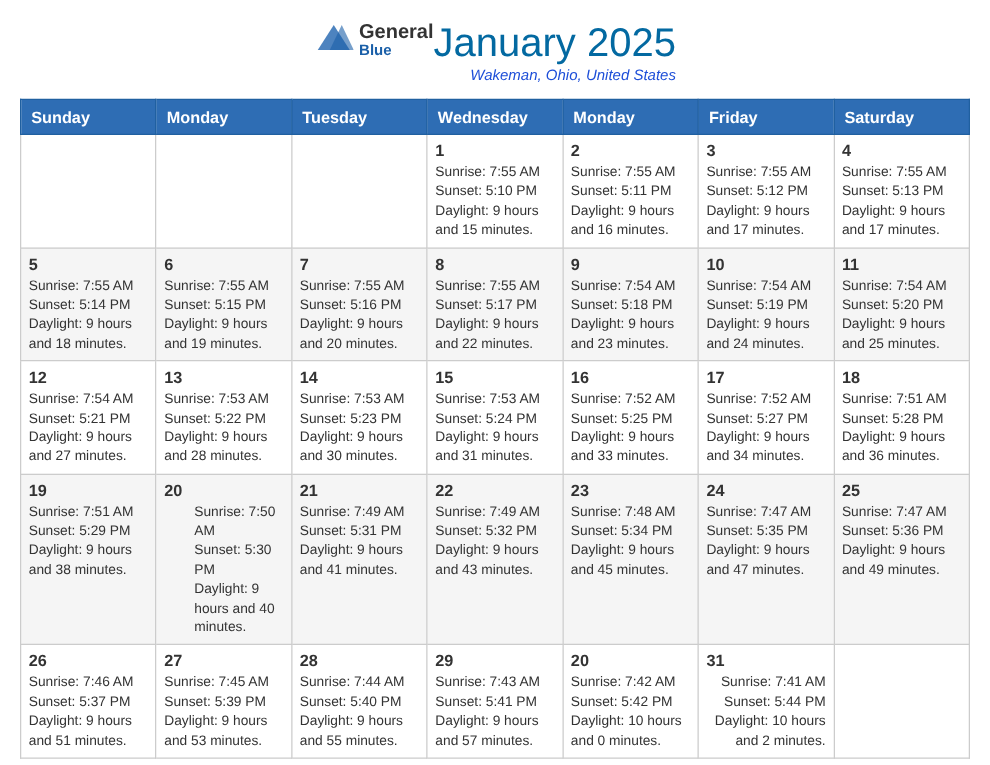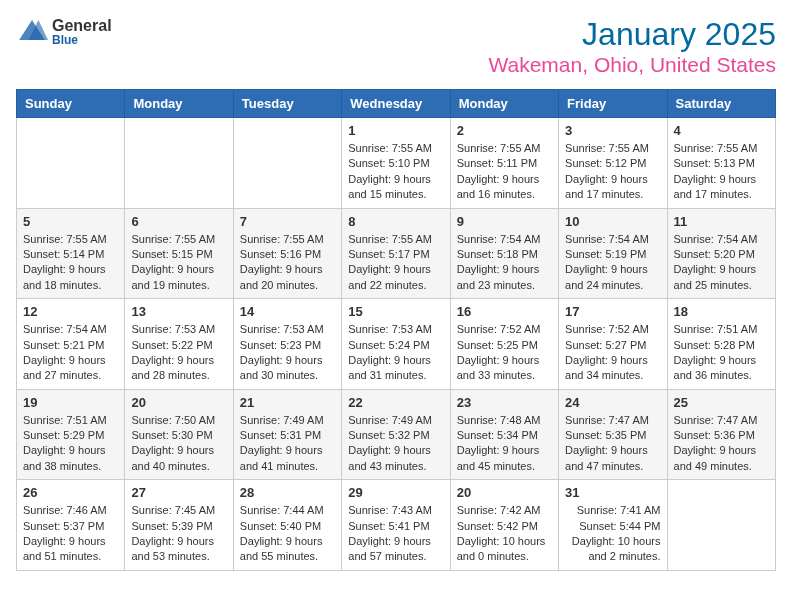--- a/index.html
+++ b/index.html
@@ -5,21 +5,21 @@
     * { box-sizing: border-box; margin: 0; padding: 0; }
     body {
       font-family: Arial, sans-serif;
       background: #fff;
       width: 792px;
       min-height: 612px;
       padding: 16px;
     }
     .header {
       display: flex;
-      justify-content: space-between;
+      justify-content: center;
       align-items: flex-start;
       margin-bottom: 12px;
     }
     .logo {
       display: flex;
       align-items: center;
       gap: 4px;
     }
     .logo-text {
       display: flex;
@@ -42,22 +42,23 @@
     }
     .title-area {
       text-align: right;
     }
     .month-title {
       font-size: 32px;
       font-weight: normal;
       color: #0369a1;
     }
     .location-title {
-      font-size: 21px;
-      color: #ec4899;
+      font-size: 12px;
+      color: #1d4ed8;
+      font-style: italic;
     }
     .calendar {
       width: 100%;
       border-collapse: collapse;
       border: 1px solid #0369a1;
     }
     .calendar th {
       background-color: #2e6db4;
       color: white;
       text-align: left;
@@ -245,21 +246,21 @@
       </tr>
       <tr>
         <td>
           <div class="day-number">19</div>
           <div class="day-info" style="white-space: pre-line;">Sunrise: 7:51 AM
 Sunset: 5:29 PM
 Daylight: 9 hours and 38 minutes.</div>
         </td>
         <td>
           <div class="day-number">20</div>
-          <div class="day-info" style="white-space: pre-line;">Sunrise: 7:50 AM
+          <div class="day-info" style="white-space: pre-line; margin-left: 24px;">Sunrise: 7:50 AM
 Sunset: 5:30 PM
 Daylight: 9 hours and 40 minutes.</div>
         </td>
         <td>
           <div class="day-number">21</div>
           <div class="day-info" style="white-space: pre-line;">Sunrise: 7:49 AM
 Sunset: 5:31 PM
 Daylight: 9 hours and 41 minutes.</div>
         </td>
         <td>

